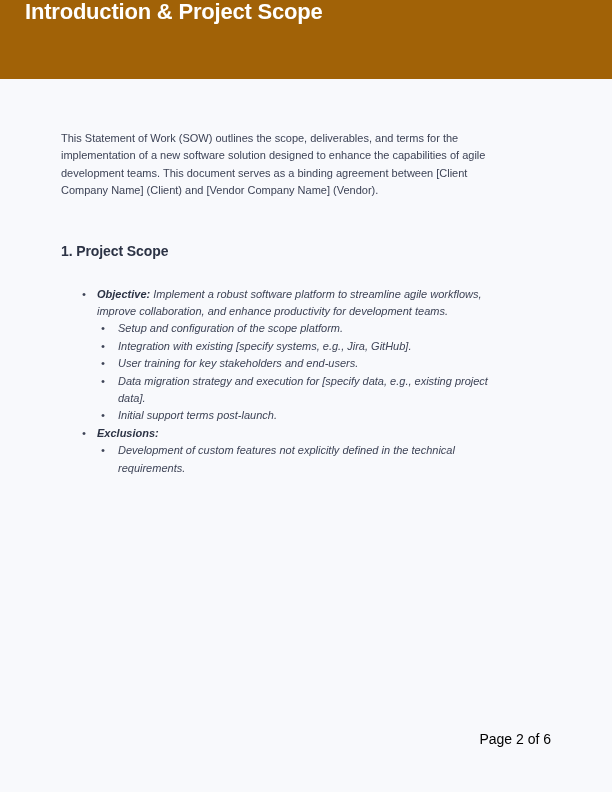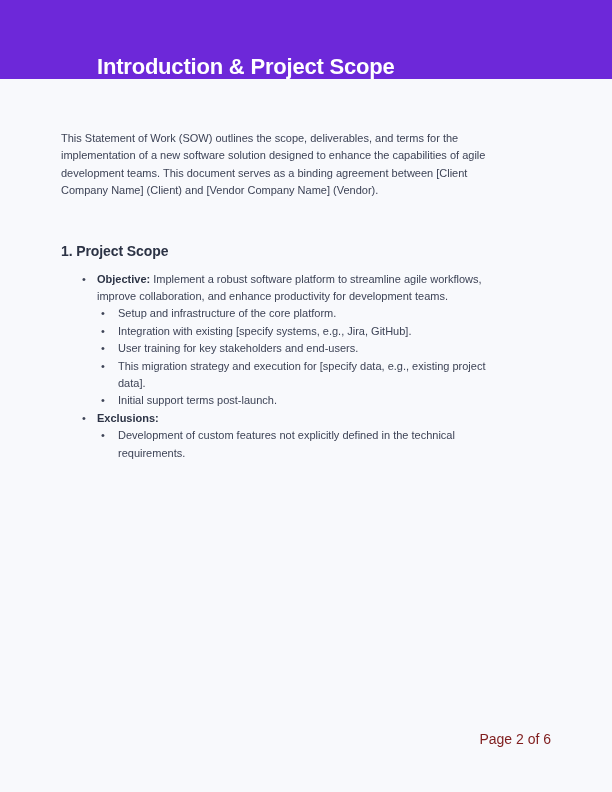--- a/index.html
+++ b/index.html
@@ -11,27 +11,27 @@
     height: 792px;
     background: #f8f9fc;
     font-family: "Liberation Sans", sans-serif;
     color: #3d4356;
     overflow: hidden;
     position: relative;
   }
 
   
   .page-header {
-    background: #6d28d9;
+    background: #a16207;
     height: 79px;
     width: 612px;
     display: flex;
-    align-items: flex-end;
+    align-items: flex-start;
     box-sizing: border-box;
-    padding-left: 97px;
+    padding-left: 25px;
   }
   .page-header .title {
     color: #ffffff;
     font-size: 22px;
     font-weight: bold;
     letter-spacing: -0.2px;
     line-height: 1.1;
   }
 
   
@@ -57,21 +57,22 @@
     letter-spacing: -0.1px;
   }
 
   
   ul.outline {
     list-style: none;
     margin: 0;
     padding: 0;
   }
   ul.outline.level1 {
-    margin-top: 12px;
+    margin-top: 27px;
+    font-style: italic;
   }
   ul.outline.level1 > li {
     position: relative;
     padding-left: 36px;
     font-size: 11px;
     line-height: 17.4px;
     color: #3d4356;
     margin-bottom: 0px;
   }
   ul.outline.level1 > li > .li-text::before {
@@ -117,21 +118,21 @@
     position: absolute;
     left: 0;
     top: 726px;
     width: 612px;
     box-sizing: border-box;
     padding: 0 61px;
     text-align: right;
   }
   .page-footer .page-number {
     font-size: 14px;
-    color: #7f1d1d;
+    color: #000000;
     line-height: 26px;
   }
 </style>
 </head>
 <body>
 
 <div class="page-header">
   <div class="title">Introduction &amp; Project Scope</div>
 </div>
 
@@ -142,24 +143,24 @@
   <h2 class="section-heading">1. Project Scope</h2>
 
   <ul class="outline level1">
 
     <li>
       <span class="li-text"><span class="bold-label">Objective:</span><span> Implement a robust software platform to streamline agile workflows, improve collaboration, and enhance productivity for development teams.</span></span>
     </li>
 
     <li>
       <ul class="outline level2">
-        <li>Setup and infrastructure of the core platform.</li>
+        <li>Setup and configuration of the scope platform.</li>
         <li>Integration with existing [specify systems, e.g., Jira, GitHub].</li>
         <li>User training for key stakeholders and end-users.</li>
-        <li>This migration strategy and execution for [specify data, e.g., existing project data].</li>
+        <li>Data migration strategy and execution for [specify data, e.g., existing project data].</li>
         <li>Initial support terms post-launch.</li>
       </ul>
     </li>
 
     <li>
       <span class="li-text"><span class="bold-label">Exclusions:</span></span>
       <ul class="outline level2">
         <li>Development of custom features not explicitly defined in the technical requirements.</li>
       </ul>
     </li>

